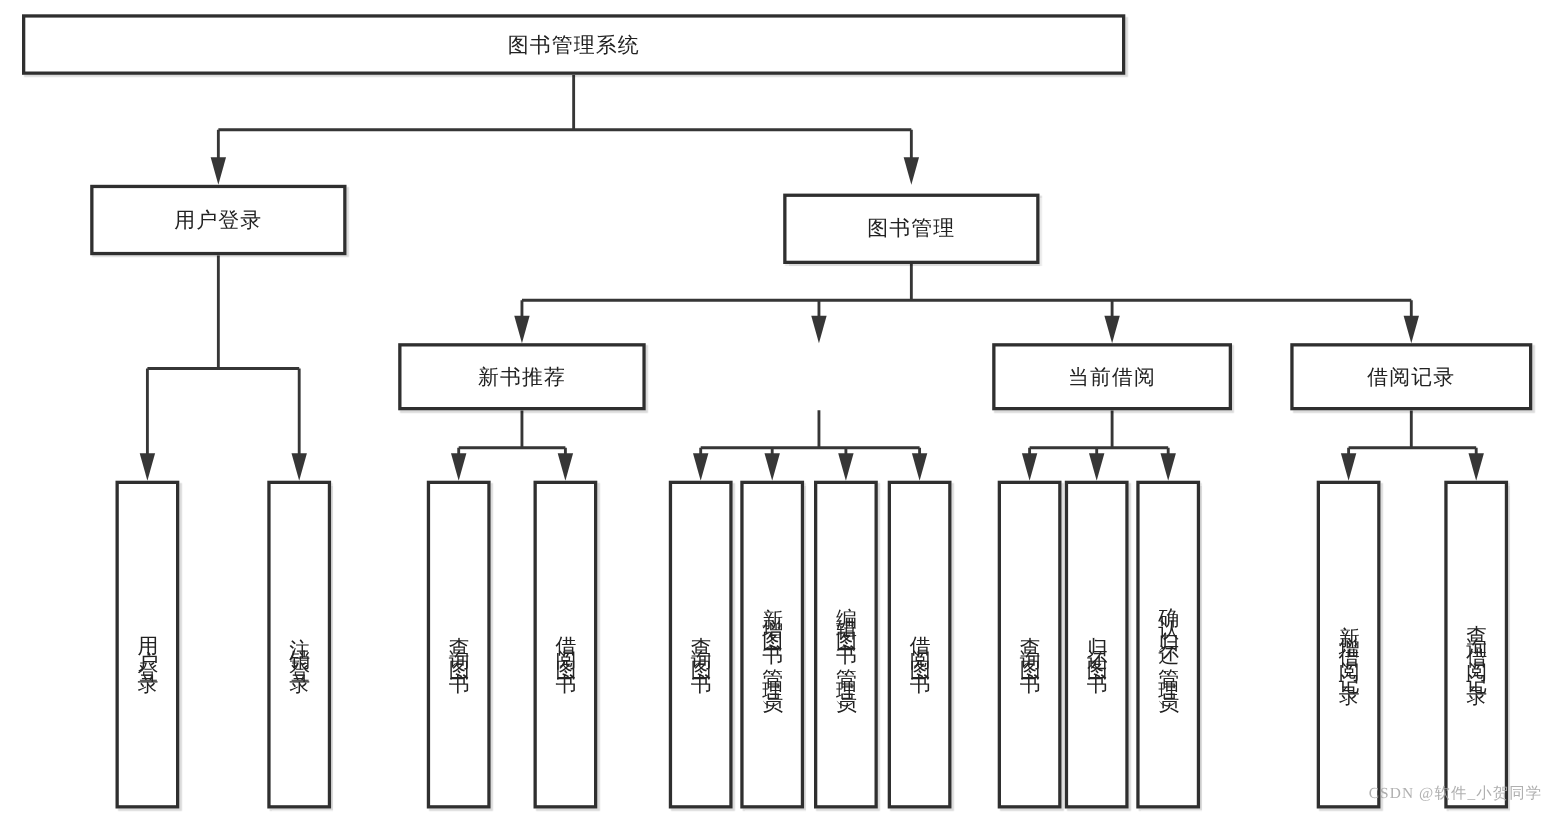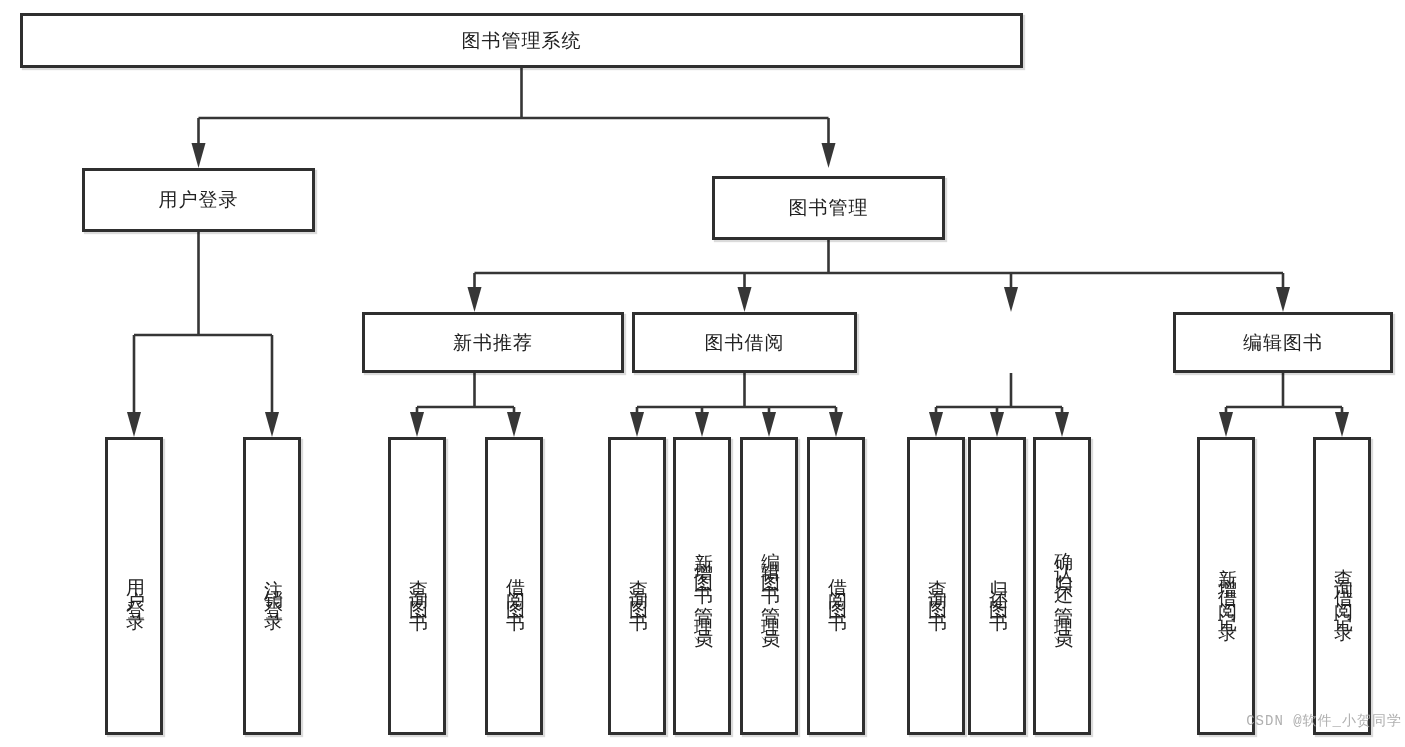--- a/index.html
+++ b/index.html
@@ -1,20 +1,20 @@
 <!DOCTYPE html>
 <html><head>
 <meta charset="utf-8">
 <style>
   html,body{margin:0;padding:0;background:#fff;}
   #stage{
     position:relative;
     width:1405px;height:747px;
     background:#fff;
-    font-family:Liberation Mono, monospace;
+    font-family:Liberation Serif, serif;
     overflow:hidden;
   }
   #connector-svg{position:absolute;left:0;top:0;width:1405px;height:747px;}
   .node{
     position:absolute;
     box-sizing:border-box;
     background:#fff;
     border:3px solid #2f2f2f;
     box-shadow:2px 2px 1px rgba(0,0,0,0.14);
     display:flex;align-items:center;justify-content:center;
@@ -84,23 +84,23 @@
       <polygon points="1219,412 1233,412 1226,437"></polygon>
       <polygon points="1335,412 1349,412 1342,437"></polygon>
     </g>
   </svg>
 
   <div class="node h" style="left:20px;top:13px;width:1003px;height:55px">图书管理系统</div>
 
   <div class="node h" style="left:82px;top:168px;width:233px;height:64px">用户登录</div>
   <div class="node h" style="left:712px;top:176px;width:233px;height:64px">图书管理</div>
 
-  <div class="node h" style="left:362px;top:312px;width:262px;height:61px">新书推荐</div>
-  <div class="node h" style="left:632px;top:312px;width:225px;height:61px">图书借阅</div>
-  <div class="node h" style="left:1173px;top:312px;width:220px;height:61px">编辑图书</div>
+  <div class="node h" style="left:362px;top:312px;width:225px;height:61px">新书推荐</div>
+  <div class="node h" style="left:902px;top:312px;width:218px;height:61px">当前借阅</div>
+  <div class="node h" style="left:1173px;top:312px;width:220px;height:61px">借阅记录</div>
 
   <div class="node v" style="left:105px;top:437px;width:58px;height:298px">用户登录</div>
   <div class="node v" style="left:243px;top:437px;width:58px;height:298px">注销登录</div>
 
   <div class="node v" style="left:388px;top:437px;width:58px;height:298px">查询图书</div>
   <div class="node v" style="left:485px;top:437px;width:58px;height:298px">借阅图书</div>
 
   <div class="node v" style="left:608px;top:437px;width:58px;height:298px">查询图书</div>
   <div class="node v" style="left:673px;top:437px;width:58px;height:298px">新增图书（管理员）</div>
   <div class="node v" style="left:740px;top:437px;width:58px;height:298px">编辑图书（管理员）</div>

